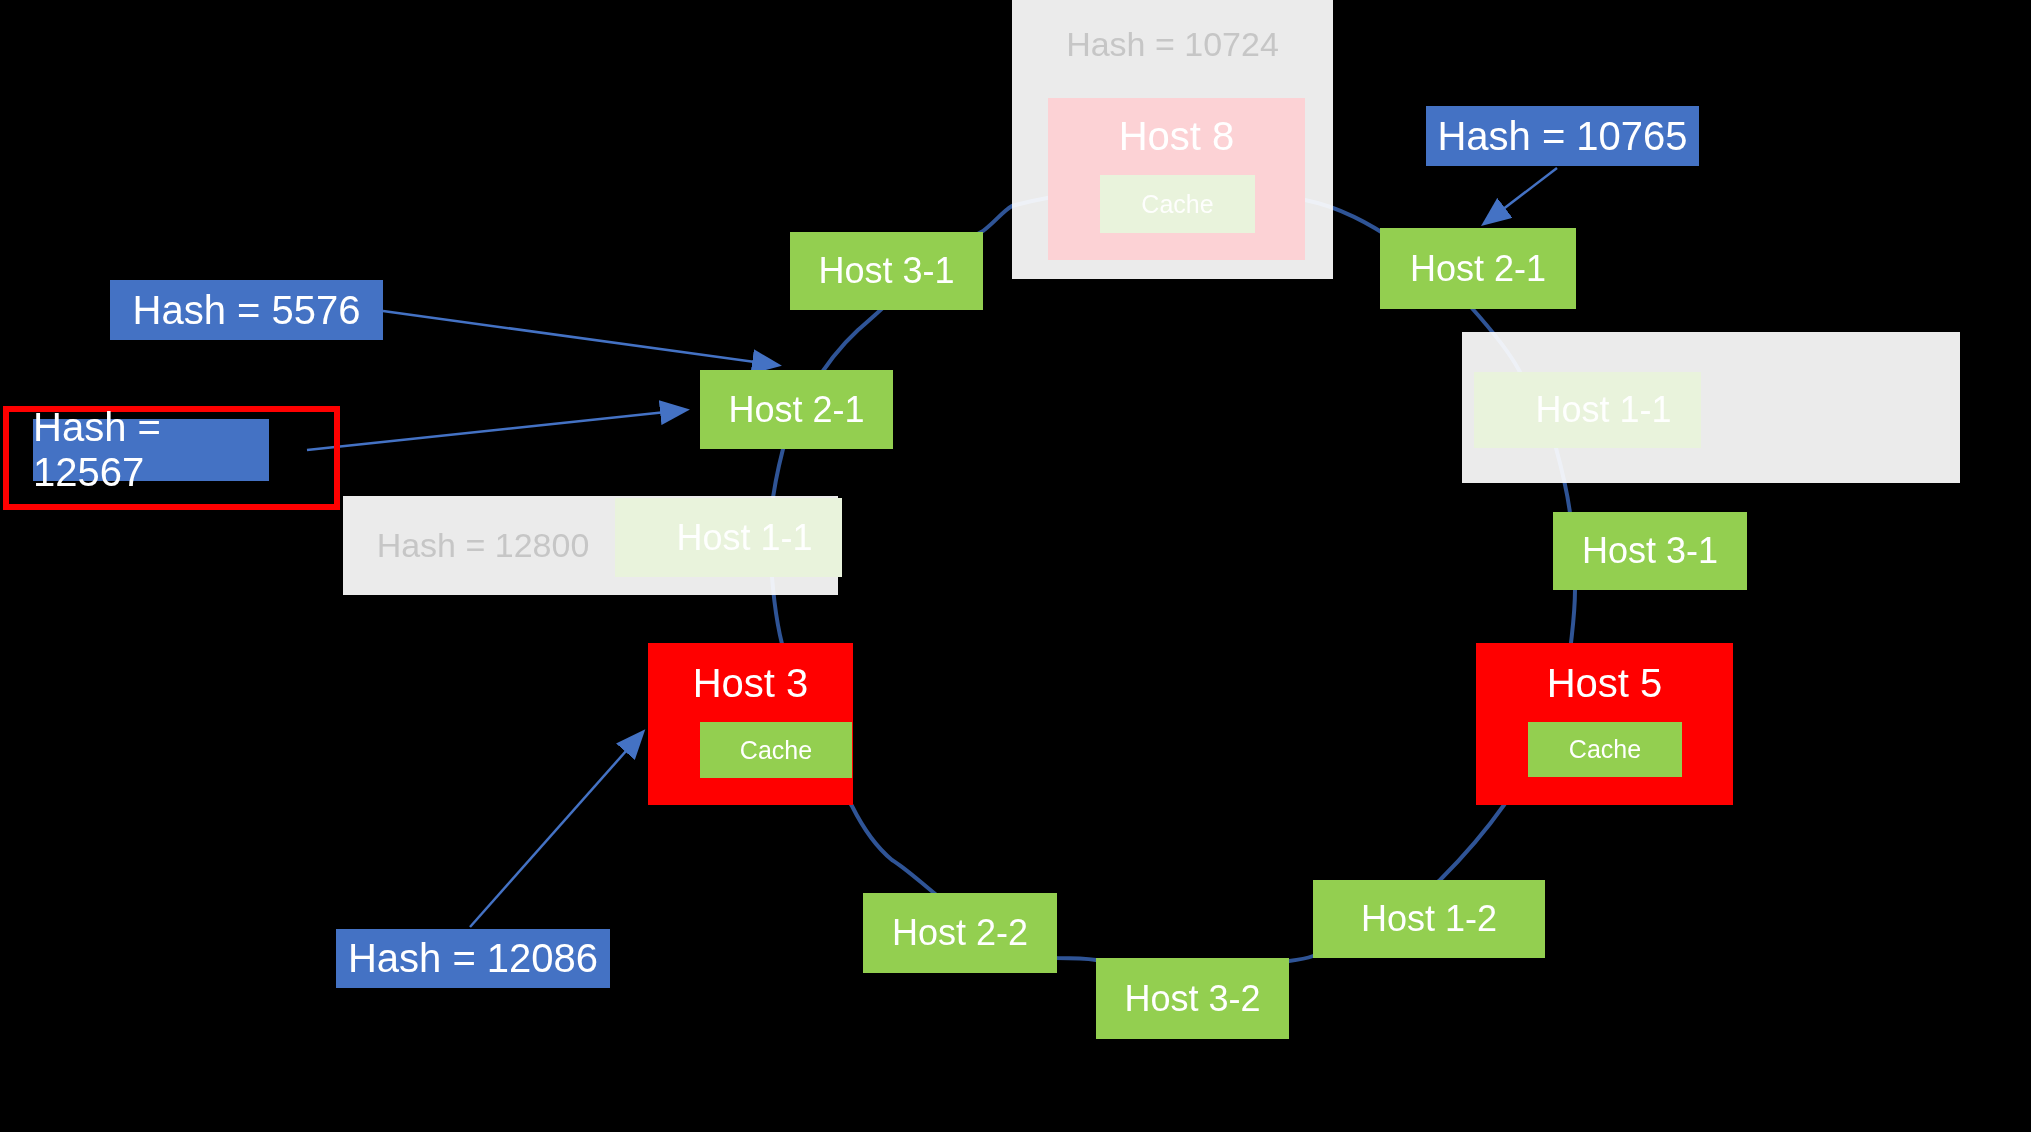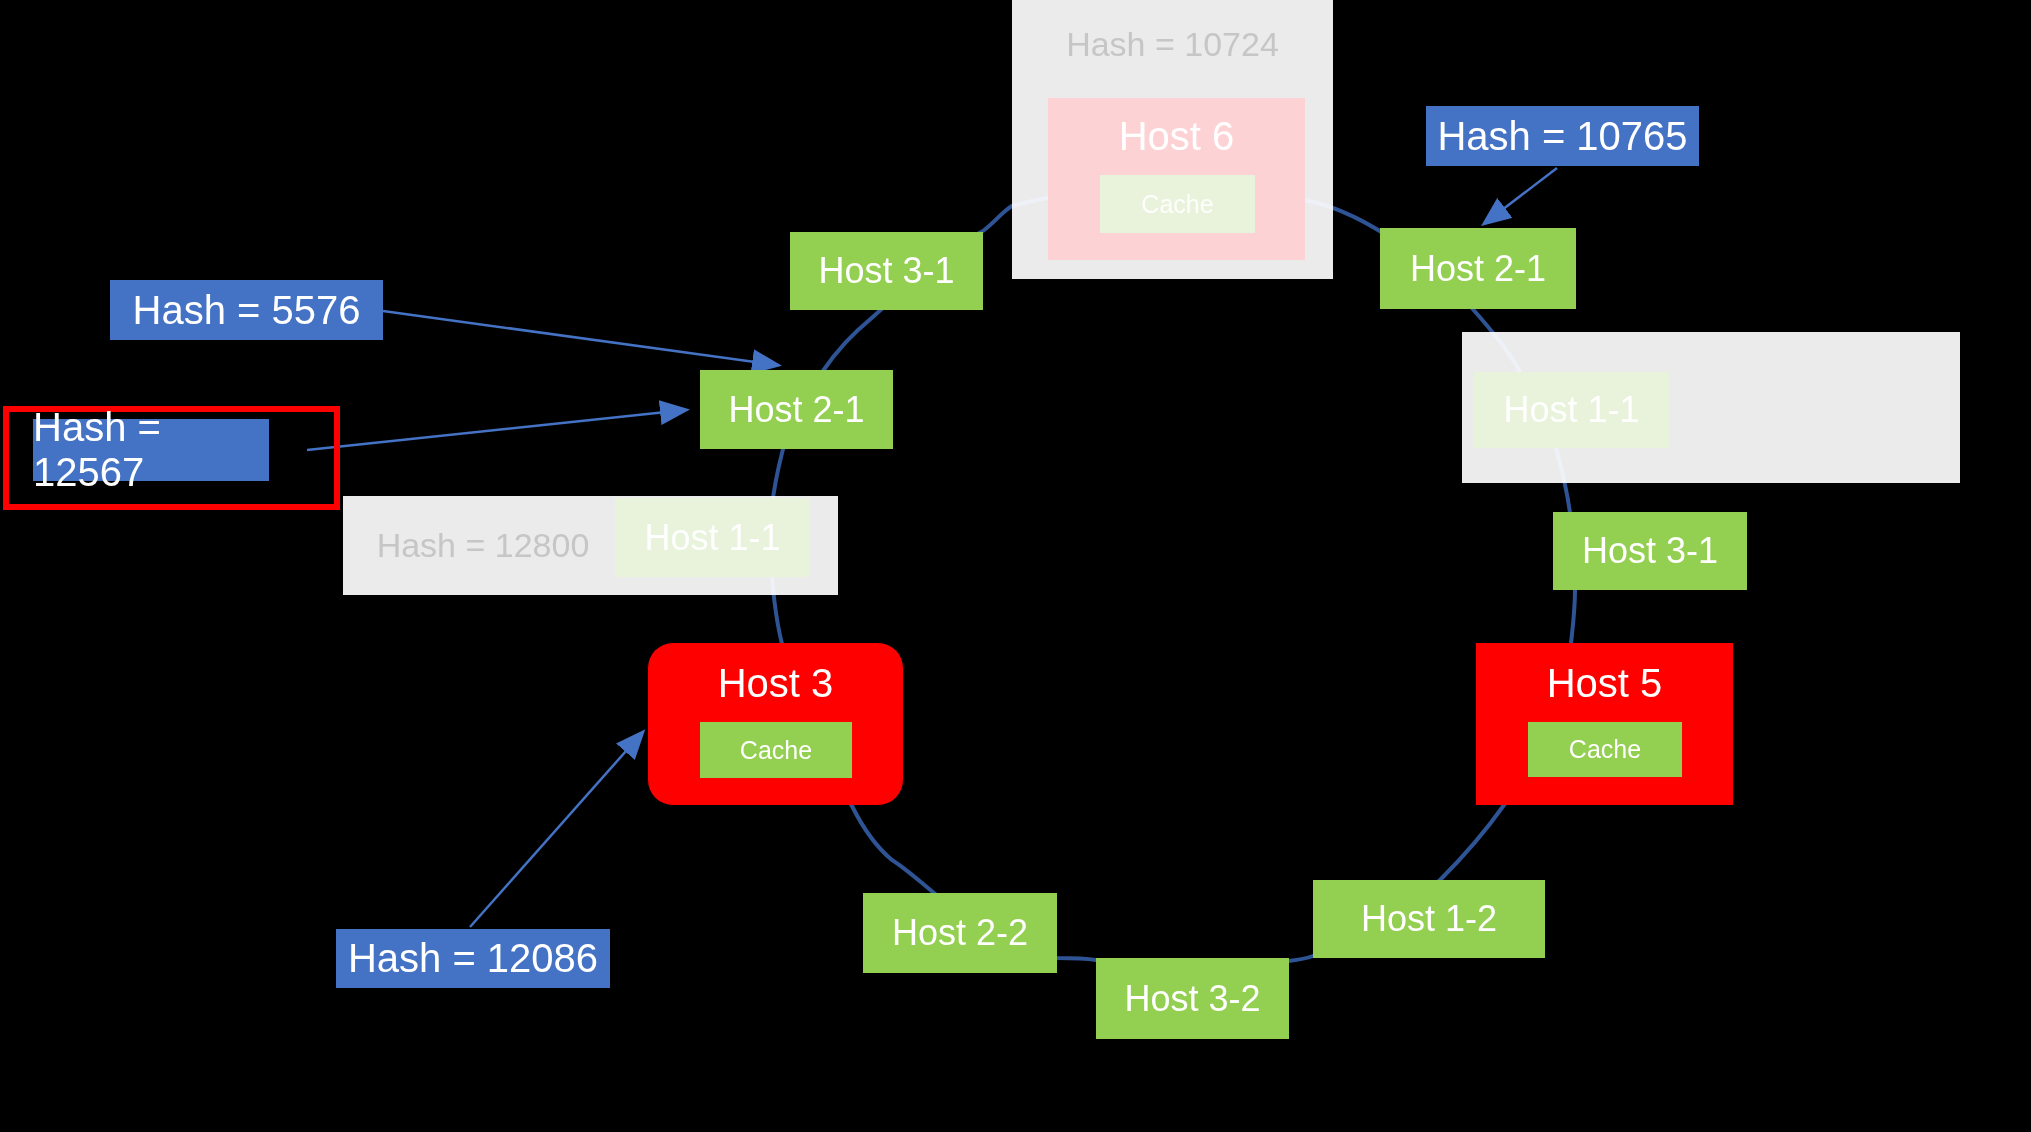--- a/index.html
+++ b/index.html
@@ -12,21 +12,21 @@
   .node-green{background:#93cf50;color:#fff;font-size:36px;z-index:3;}
   .key-blue{background:#4472c4;color:#fff;font-size:40px;z-index:3;}
   .host-red{background:#ff0000;color:#fff;z-index:3;flex-direction:column;justify-content:flex-start;}
   .host-red .host-title{font-size:40px;margin-top:18px;}
   .cache-green{position:absolute;background:#93cf50;color:#fff;font-size:25px;display:flex;align-items:center;justify-content:center;}
   .faded-white{position:absolute;background:rgba(255,255,255,0.92);z-index:2;}
   .gray-label{position:absolute;color:#c6c6c6;font-size:34px;display:flex;align-items:center;justify-content:center;white-space:nowrap;}
   .faded-pink{position:absolute;background:#fcd2d5;color:#ffffff;display:flex;flex-direction:column;align-items:center;}
   .faded-pink .host-title{font-size:40px;margin-top:16px;}
   .cache-faded{position:absolute;background:#e9f3dc;color:rgba(255,255,255,0.92);font-size:25px;display:flex;align-items:center;justify-content:center;}
-  .palegreen{position:absolute;background:#e9f3dc;color:rgba(255,255,255,0.95);font-size:36px;display:flex;align-items:center;justify-content:center;}
+  .palegreen{position:absolute;background:#e9f3dc;color:rgba(255,255,255,0.95);font-size:36px;display:flex;align-items:center;justify-content:center;padding-left:32px;}
   .highlight-outline{position:absolute;border:6px solid #ff0000;background:transparent;z-index:2;}
 </style>
 </head>
 <body>
 
 <div id="stage">
 
   <svg id="ringsvg" width="2031" height="1132" viewBox="0 0 2031 1132">
     <defs>
       <marker id="arrowhead" markerWidth="12" markerHeight="10" refX="10" refY="5" orient="auto">
@@ -61,21 +61,21 @@
 
     <line x1="383" y1="311" x2="777" y2="365" stroke="#4472c4" stroke-width="2.5" marker-end="url(#arrowhead)"></line>
     <line x1="307" y1="450" x2="685" y2="410" stroke="#4472c4" stroke-width="2.5" marker-end="url(#arrowhead)"></line>
     <line x1="1557" y1="168" x2="1485" y2="223" stroke="#4472c4" stroke-width="2.5" marker-end="url(#arrowhead)"></line>
     <line x1="470" y1="927" x2="642" y2="733" stroke="#4472c4" stroke-width="2.5" marker-end="url(#arrowhead)"></line>
   </svg>
 
   <div class="faded-white" style="left:1012px;top:0;width:321px;height:279px;">
     <div class="gray-label" style="left:0;top:22px;width:100%;height:44px;">Hash = 10724</div>
     <div class="faded-pink" style="left:36px;top:98px;width:257px;height:162px;">
-      <div class="host-title">Host 6</div>
+      <div class="host-title">Host 8</div>
       <div class="cache-faded" style="left:52px;top:77px;width:155px;height:58px;">Cache</div>
     </div>
   </div>
 
   <div class="box key-blue" style="left:1426px;top:106px;width:273px;height:60px;">Hash = 10765</div>
 
   <div class="box node-green" style="left:1380px;top:228px;width:196px;height:81px;">Host 2-1</div>
 
   <div class="faded-white" style="left:1462px;top:332px;width:498px;height:151px;">
     <div class="palegreen" style="left:12px;top:40px;width:195px;height:76px;">Host 1-1</div>
@@ -85,21 +85,21 @@
 
   <div class="box host-red" style="left:1476px;top:643px;width:257px;height:162px;">
     <div class="host-title">Host 5</div>
     <div class="cache-green" style="left:52px;top:79px;width:154px;height:55px;">Cache</div>
   </div>
 
   <div class="box node-green" style="left:1313px;top:880px;width:232px;height:78px;">Host 1-2</div>
   <div class="box node-green" style="left:1096px;top:958px;width:193px;height:81px;">Host 3-2</div>
   <div class="box node-green" style="left:863px;top:893px;width:194px;height:80px;">Host 2-2</div>
 
-  <div class="box host-red" style="left:648px;top:643px;width:255px;height:162px;border-radius:25px;">
+  <div class="box host-red" style="left:648px;top:643px;width:205px;height:162px;">
     <div class="host-title">Host 3</div>
     <div class="cache-green" style="left:52px;top:79px;width:152px;height:56px;">Cache</div>
   </div>
 
   <div class="faded-white" style="left:343px;top:496px;width:495px;height:99px;">
     <div class="gray-label" style="left:10px;top:27px;width:260px;height:44px;">Hash = 12800</div>
     <div class="palegreen" style="left:272px;top:2px;width:195px;height:79px;">Host 1-1</div>
   </div>
 
   <div class="box node-green" style="left:700px;top:370px;width:193px;height:79px;">Host 2-1</div>

